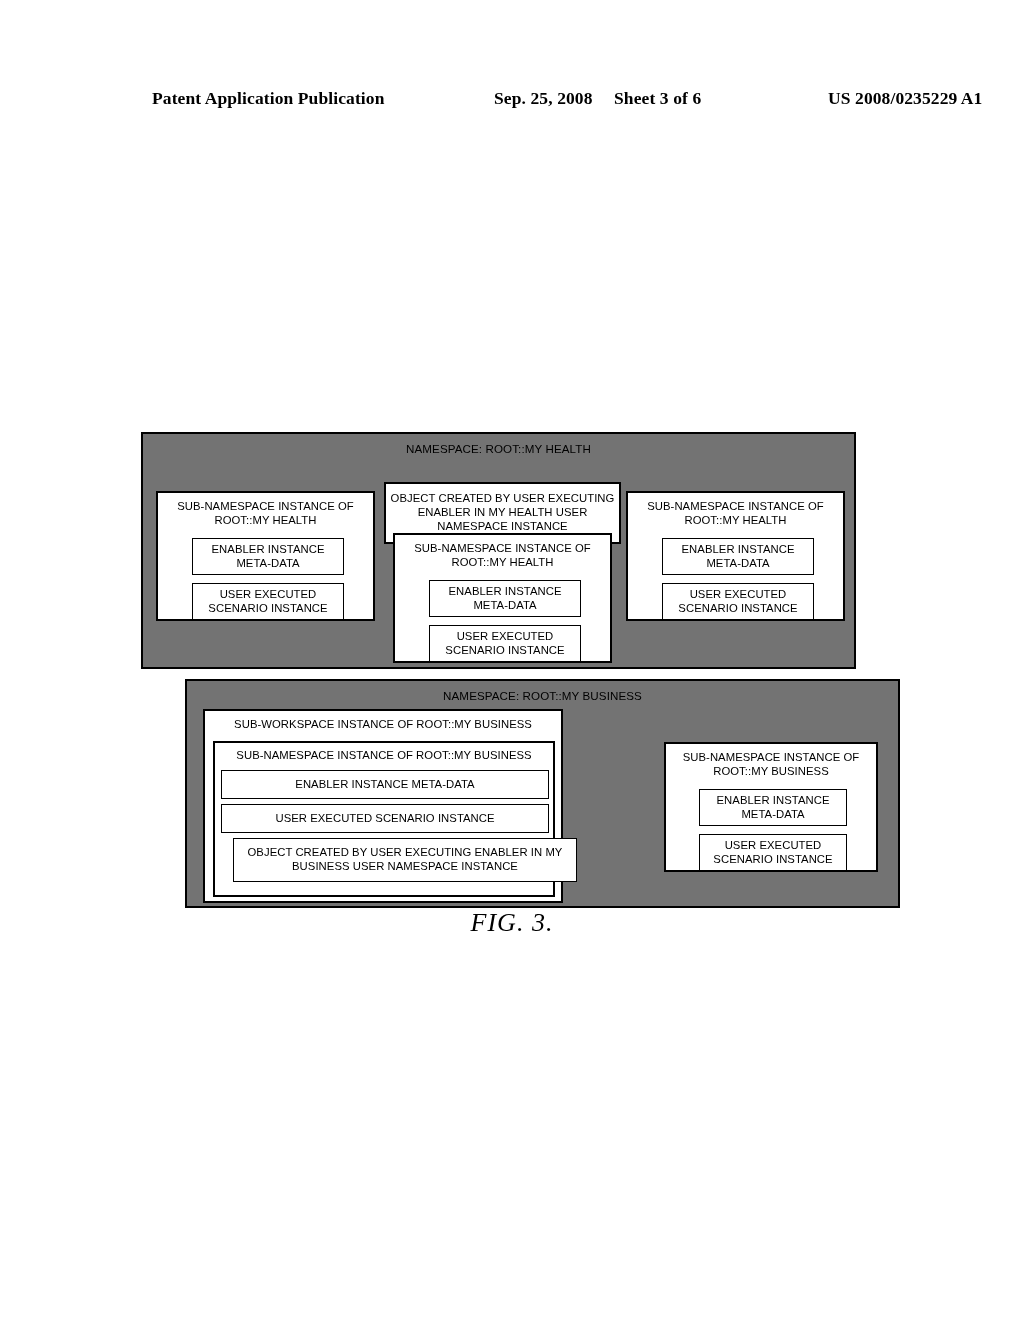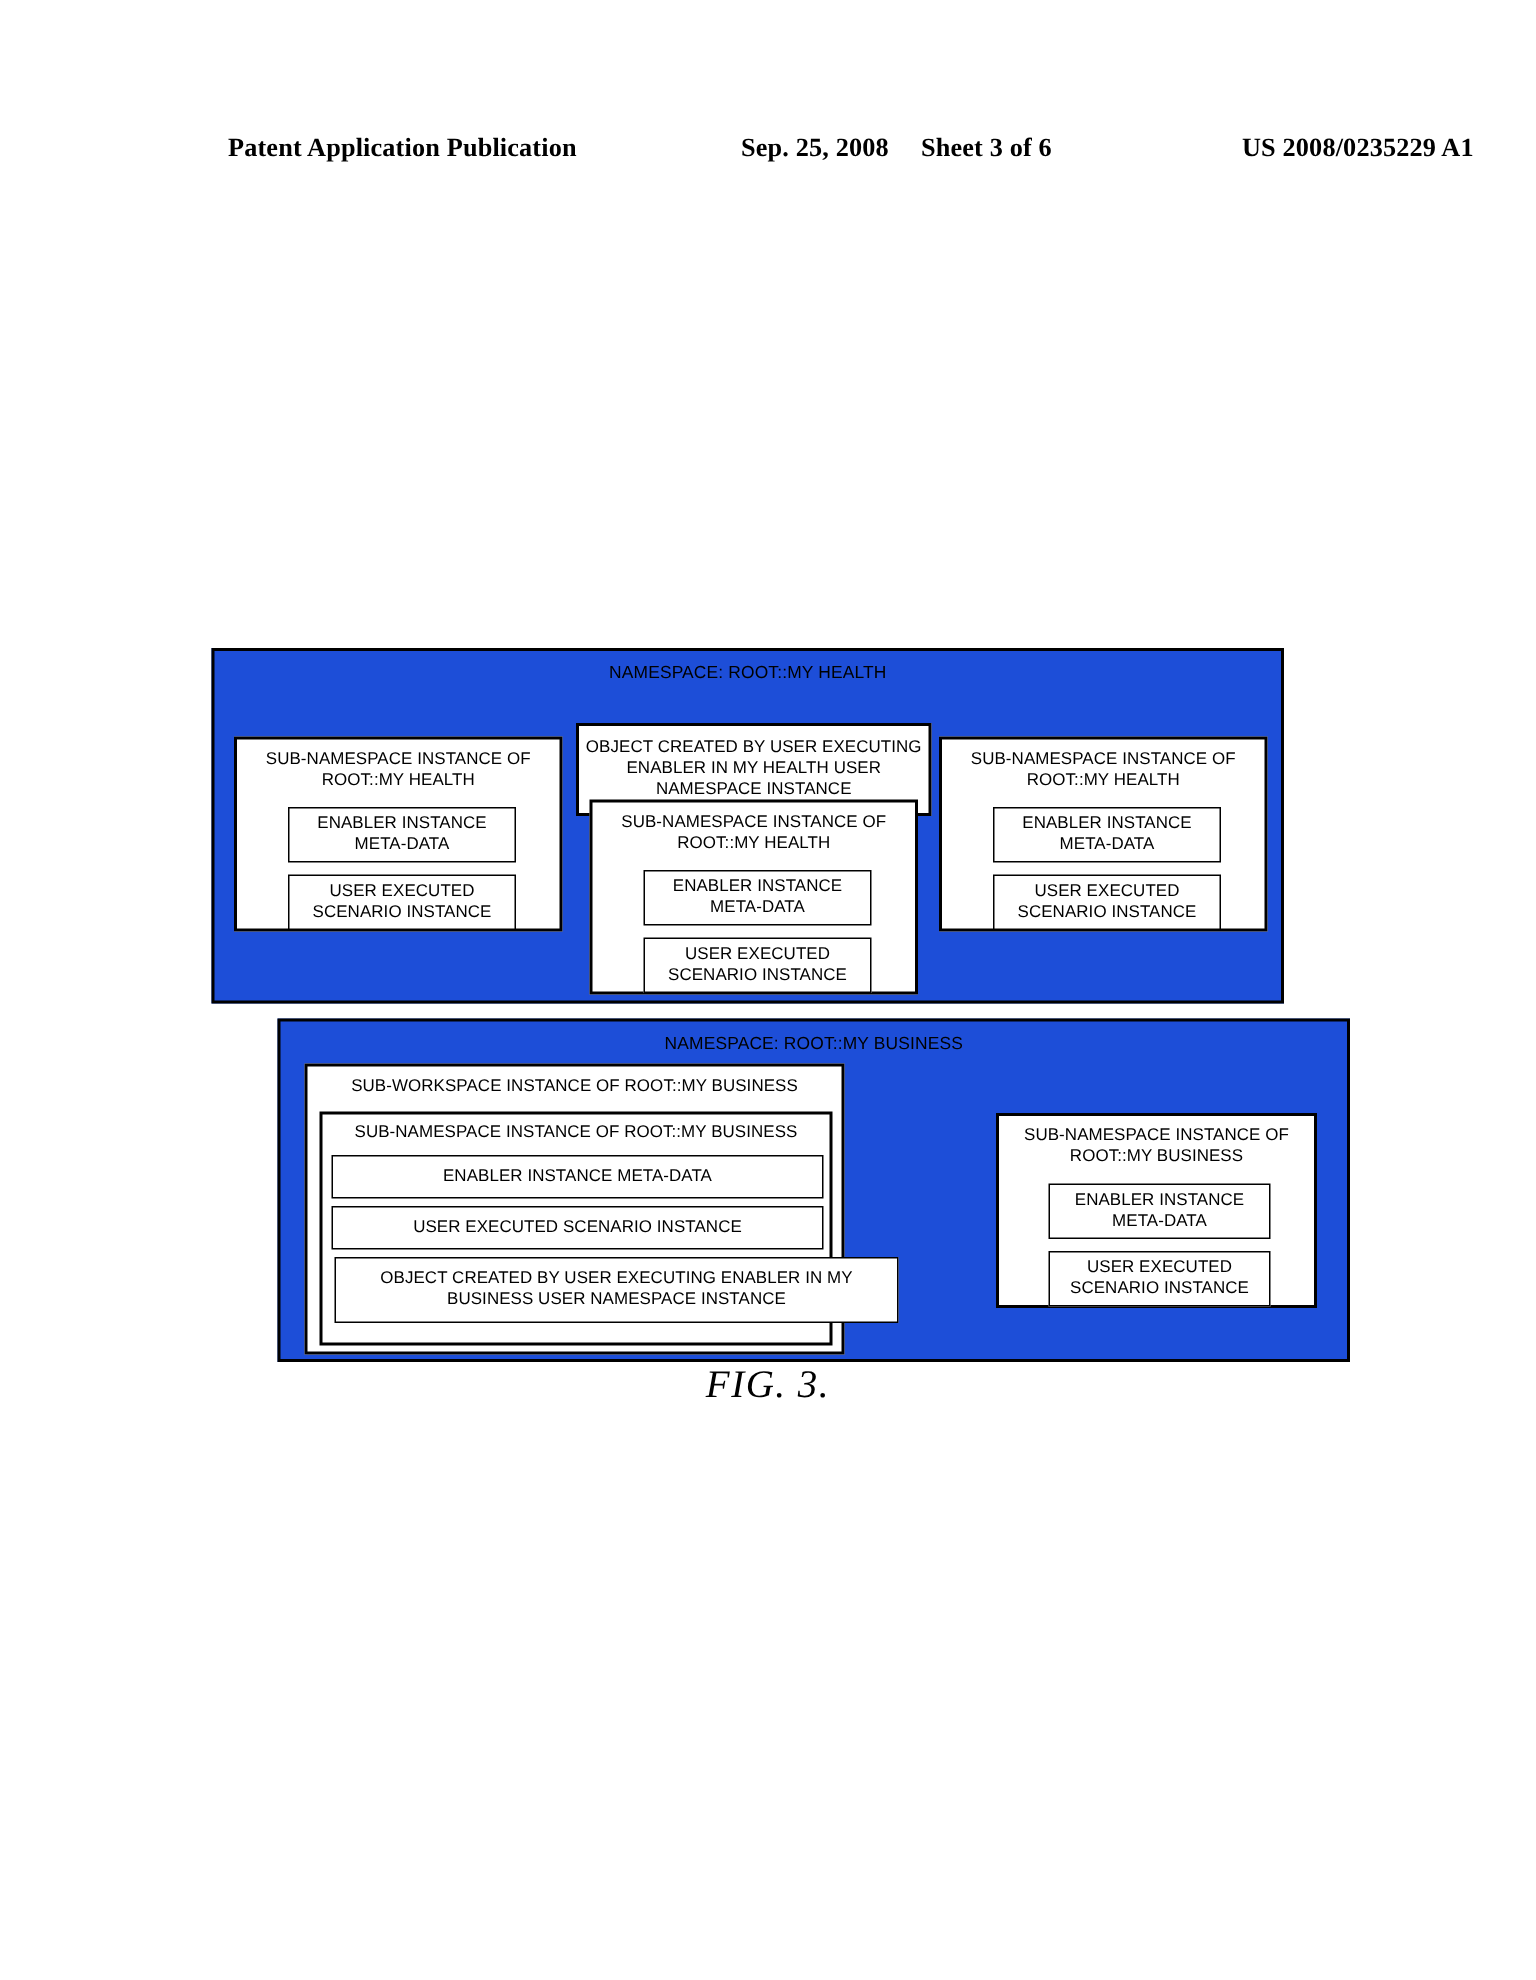--- a/index.html
+++ b/index.html
@@ -41,21 +41,21 @@
     position: absolute;
     left: 0;
     top: 0;
     width: 1024px;
     height: 1320px;
   }
 
   .panel {
     position: absolute;
     border: 2px solid #000;
-    background: #1d4ed8;
+    background: #737373;
     box-sizing: border-box;
   }
   .box {
     position: absolute;
     border: 2px solid #000;
     background: #fff;
     box-sizing: border-box;
   }
   .box.thin { border-width: 1px; }
 
@@ -167,21 +167,21 @@
         <div class="top-label" style="top:6px; padding:0 6px;">SUB-NAMESPACE INSTANCE OF ROOT::MY BUSINESS</div>
 
         <div class="box thin" style="left:6px; top:27px; width:328px; height:29px;">
           <div class="label-fill">ENABLER INSTANCE META-DATA</div>
         </div>
 
         <div class="box thin" style="left:6px; top:61px; width:328px; height:29px;">
           <div class="label-fill">USER EXECUTED SCENARIO INSTANCE</div>
         </div>
 
-        <div class="box thin" style="left:8px; top:95px; width:376px; height:44px;">
+        <div class="box thin" style="left:18px; top:95px; width:344px; height:44px;">
           <div class="label-fill">OBJECT CREATED BY USER EXECUTING ENABLER IN MY BUSINESS USER NAMESPACE INSTANCE</div>
         </div>
       </div>
     </div>
 
     <div class="box" style="left:477px; top:61px; width:214px; height:130px;">
       <div class="top-label" style="top:7px; padding:0 6px;">SUB-NAMESPACE INSTANCE OF ROOT::MY BUSINESS</div>
       <div class="box thin" style="left:33px; top:45px; width:148px; height:37px;">
         <div class="label-fill">ENABLER INSTANCE META-DATA</div>
       </div>

